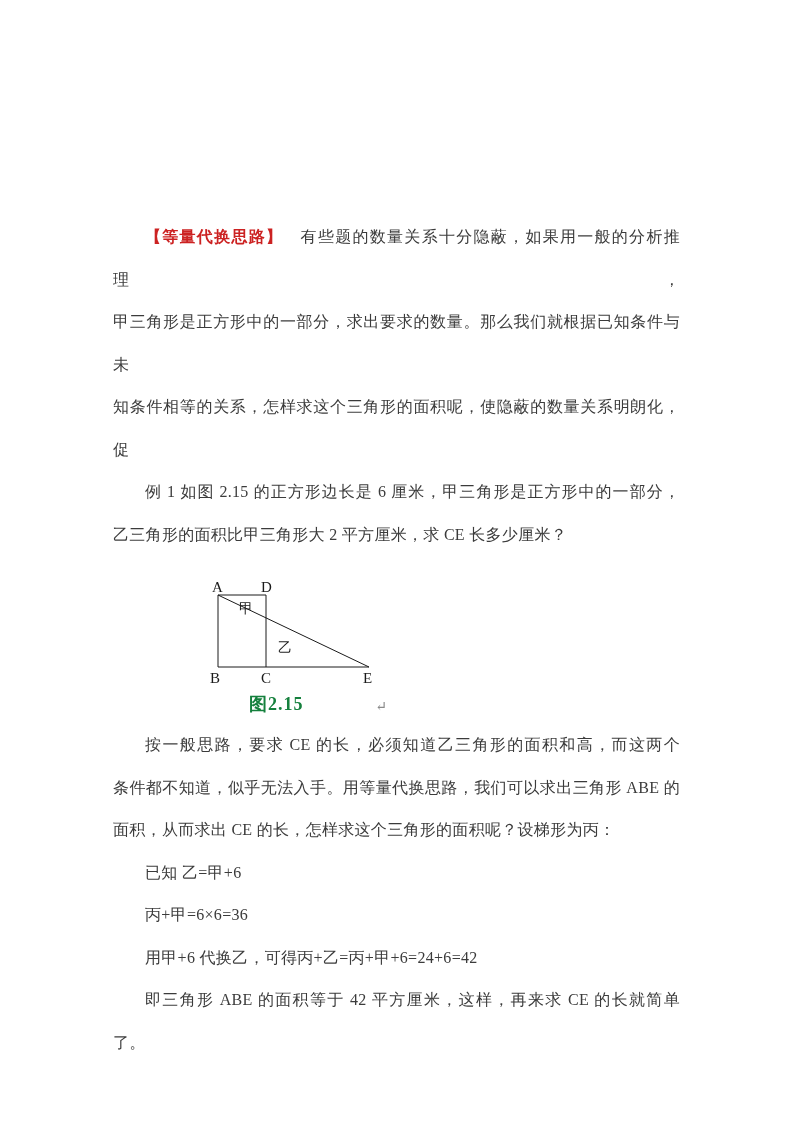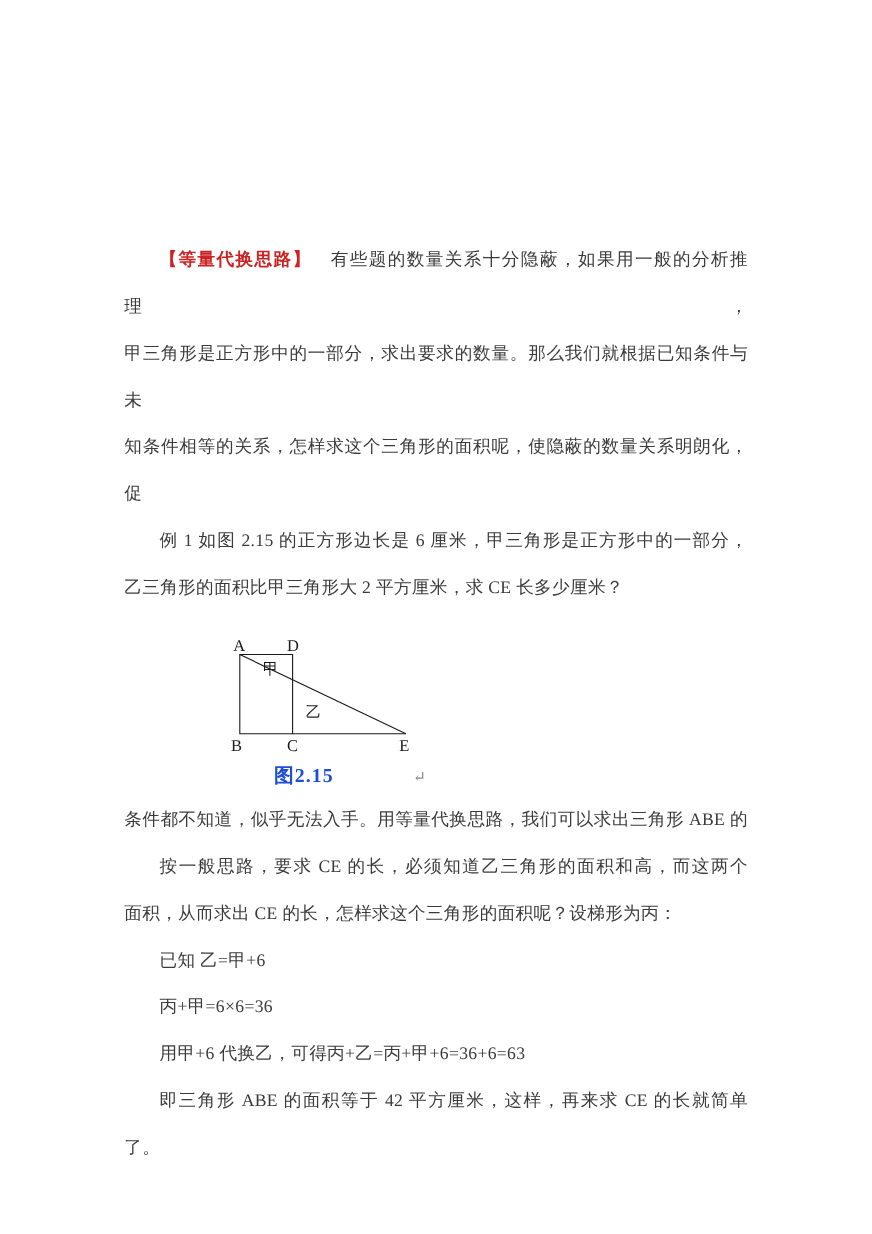--- a/index.html
+++ b/index.html
@@ -56,21 +56,21 @@
   .region-label { font-size: 14px; }
   .fig-caption-row {
     display: flex;
     align-items: flex-end;
     margin-top: 2px;
     padding-left: 44px;
   }
   .fig-caption {
     font-size: 18px;
     font-weight: bold;
-    color: #1d4ed8;
+    color: #15803d;
     letter-spacing: 1px;
   }
   .para-mark {
     margin-left: 72px;
     font-size: 14px;
     color: #8a8a8a;
     line-height: 18px;
   }
 </style>
 </head>
@@ -97,24 +97,24 @@
       <text class="vertex-label" x="5" y="103">B</text>
       <text class="vertex-label" x="56" y="103">C</text>
       <text class="vertex-label" x="158" y="103">E</text>
     </svg>
     <div class="fig-caption-row">
       <span class="fig-caption">图2.15</span>
       <span class="para-mark">↵</span>
     </div>
   </div>
 
+  <p class="ln ind">按一般思路，要求 CE 的长，必须知道乙三角形的面积和高，而这两个</p>
   <p class="ln">条件都不知道，似乎无法入手。用等量代换思路，我们可以求出三角形 ABE 的</p>
-  <p class="ln ind">按一般思路，要求 CE 的长，必须知道乙三角形的面积和高，而这两个</p>
   <p class="ln end">面积，从而求出 CE 的长，怎样求这个三角形的面积呢？设梯形为丙：</p>
 
   <p class="ln ind end">已知 乙=甲+6</p>
   <p class="ln ind end">丙+甲=6×6=36</p>
-  <p class="ln ind end">用甲+6 代换乙，可得丙+乙=丙+甲+6=36+6=63</p>
+  <p class="ln ind end">用甲+6 代换乙，可得丙+乙=丙+甲+6=24+6=42</p>
 
   <p class="ln ind">即三角形 ABE 的面积等于 42 平方厘米，这样，再来求 CE 的长就简单</p>
   <p class="ln end">了。</p>
 
 </div>
 
 </body></html>

